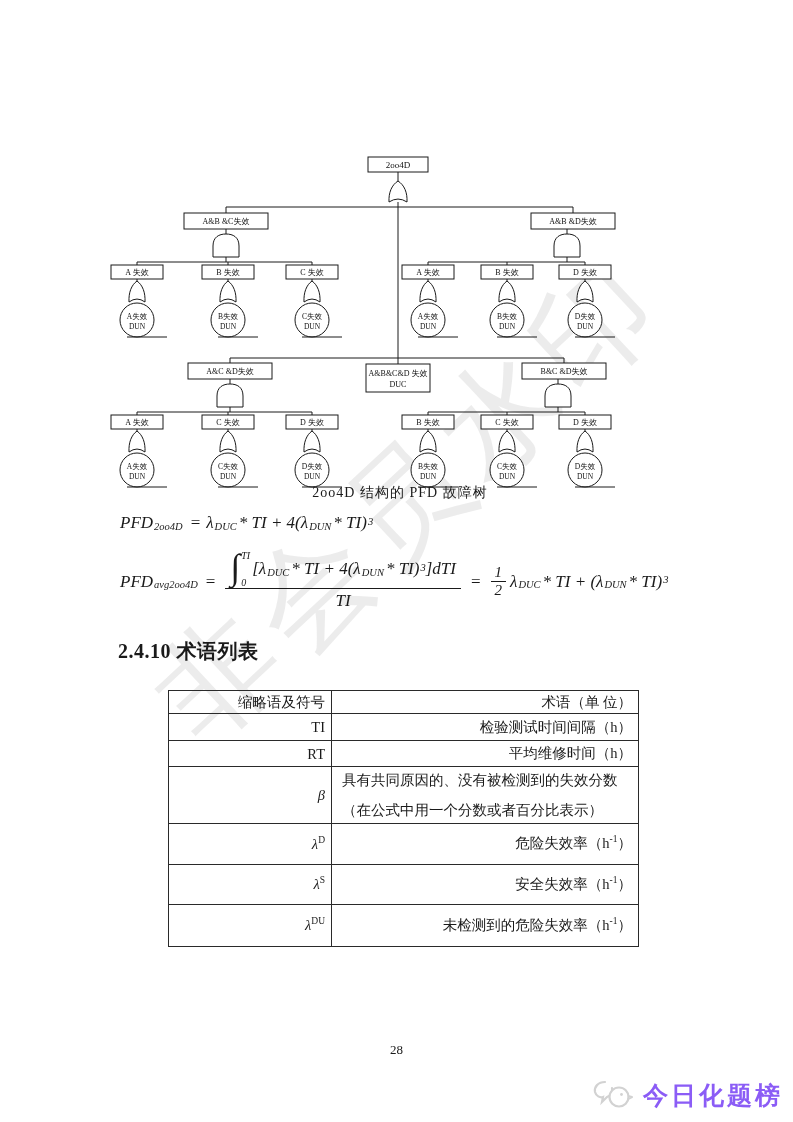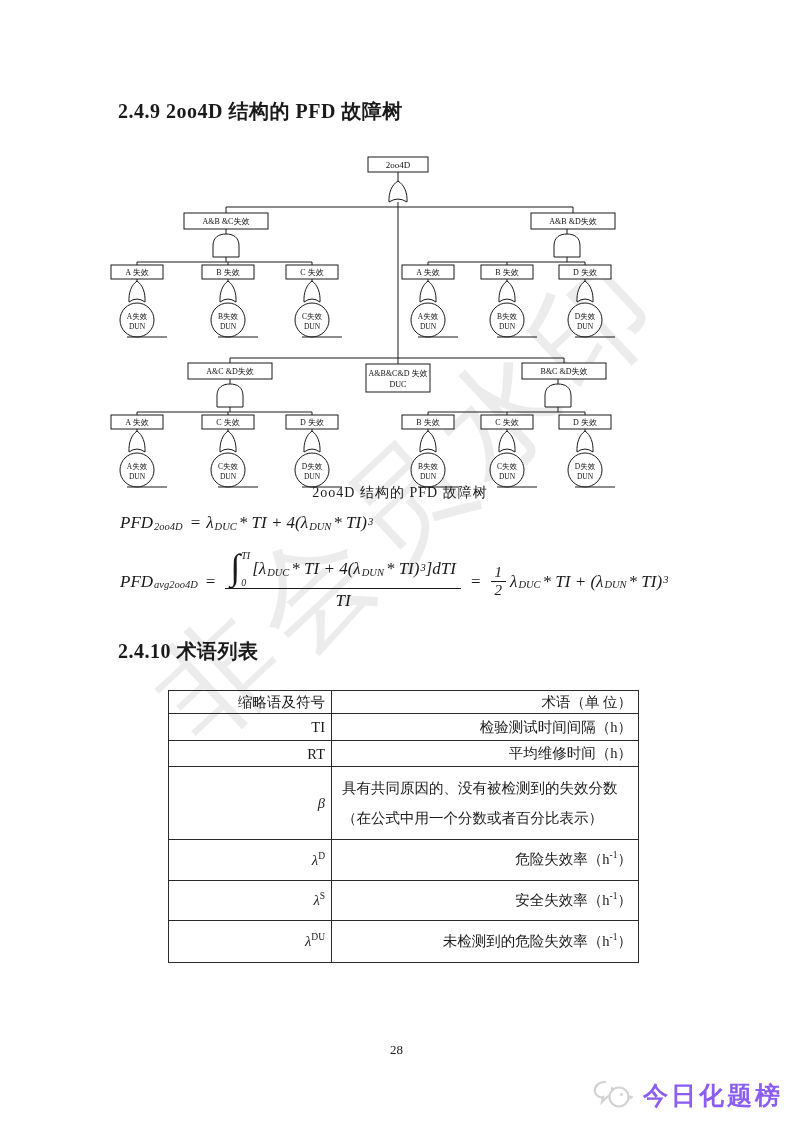--- a/index.html
+++ b/index.html
@@ -55,42 +55,41 @@
     font-size:14.5px; table-layout:fixed;
   }
   #terms-table td, #terms-table th{
     border:1.2px solid #2a2a2a; text-align:right; vertical-align:middle; padding:0 6px;
     font-weight:normal;
   }
   #terms-table .c1{width:150px;}
   #terms-table .c2{width:294px;}
   .sym-it{font-style:italic;}
   .ssup{font-size:9.5px; vertical-align:super;}
-  .tleft{text-align:left !important; line-height:26px; padding:8px 10px !important;}
+  .tleft{text-align:left !important; line-height:26px; padding:0 10px !important;}
   #page-number{
     position:absolute; z-index:1; left:0; top:1042px; width:793px; text-align:center;
     font-size:13px;
   }
   
   #brand{
     position:absolute; z-index:1; right:10px; top:1076px; display:flex; align-items:center;
     color:#8b5cf6; font-family:"Liberation Sans","DejaVu Sans",sans-serif;
     font-weight:bold; font-size:25px; letter-spacing:3px;
     text-shadow:0 1px 0 #ffffff;
   }
   #brand svg{margin-right:6px;}
 </style>
 </head>
 <body>
 
 <div id="page">
 
   <div id="watermark">非会员水印</div>
 
-  <div class="h-section" style="top:98px;">2.4.9 2oo4D 结构的 PFD 故障树</div>
 
   <svg id="tree" width="600" height="340" viewBox="0 0 600 340">
       <line x1="298" y1="22" x2="298" y2="31" class="tl"></line>
       <line x1="298" y1="52" x2="298" y2="208" class="tl"></line>
       <line x1="126" y1="57" x2="473" y2="57" class="tl"></line>
       <line x1="130" y1="208" x2="464" y2="208" class="tl"></line>
       <line x1="298" y1="208" x2="298" y2="214" class="tl"></line>
       <line x1="126" y1="57" x2="126" y2="63" class="tl"></line>
       <line x1="126" y1="79" x2="126" y2="84" class="tl"></line>
       <line x1="126" y1="107" x2="126" y2="112" class="tl"></line>

